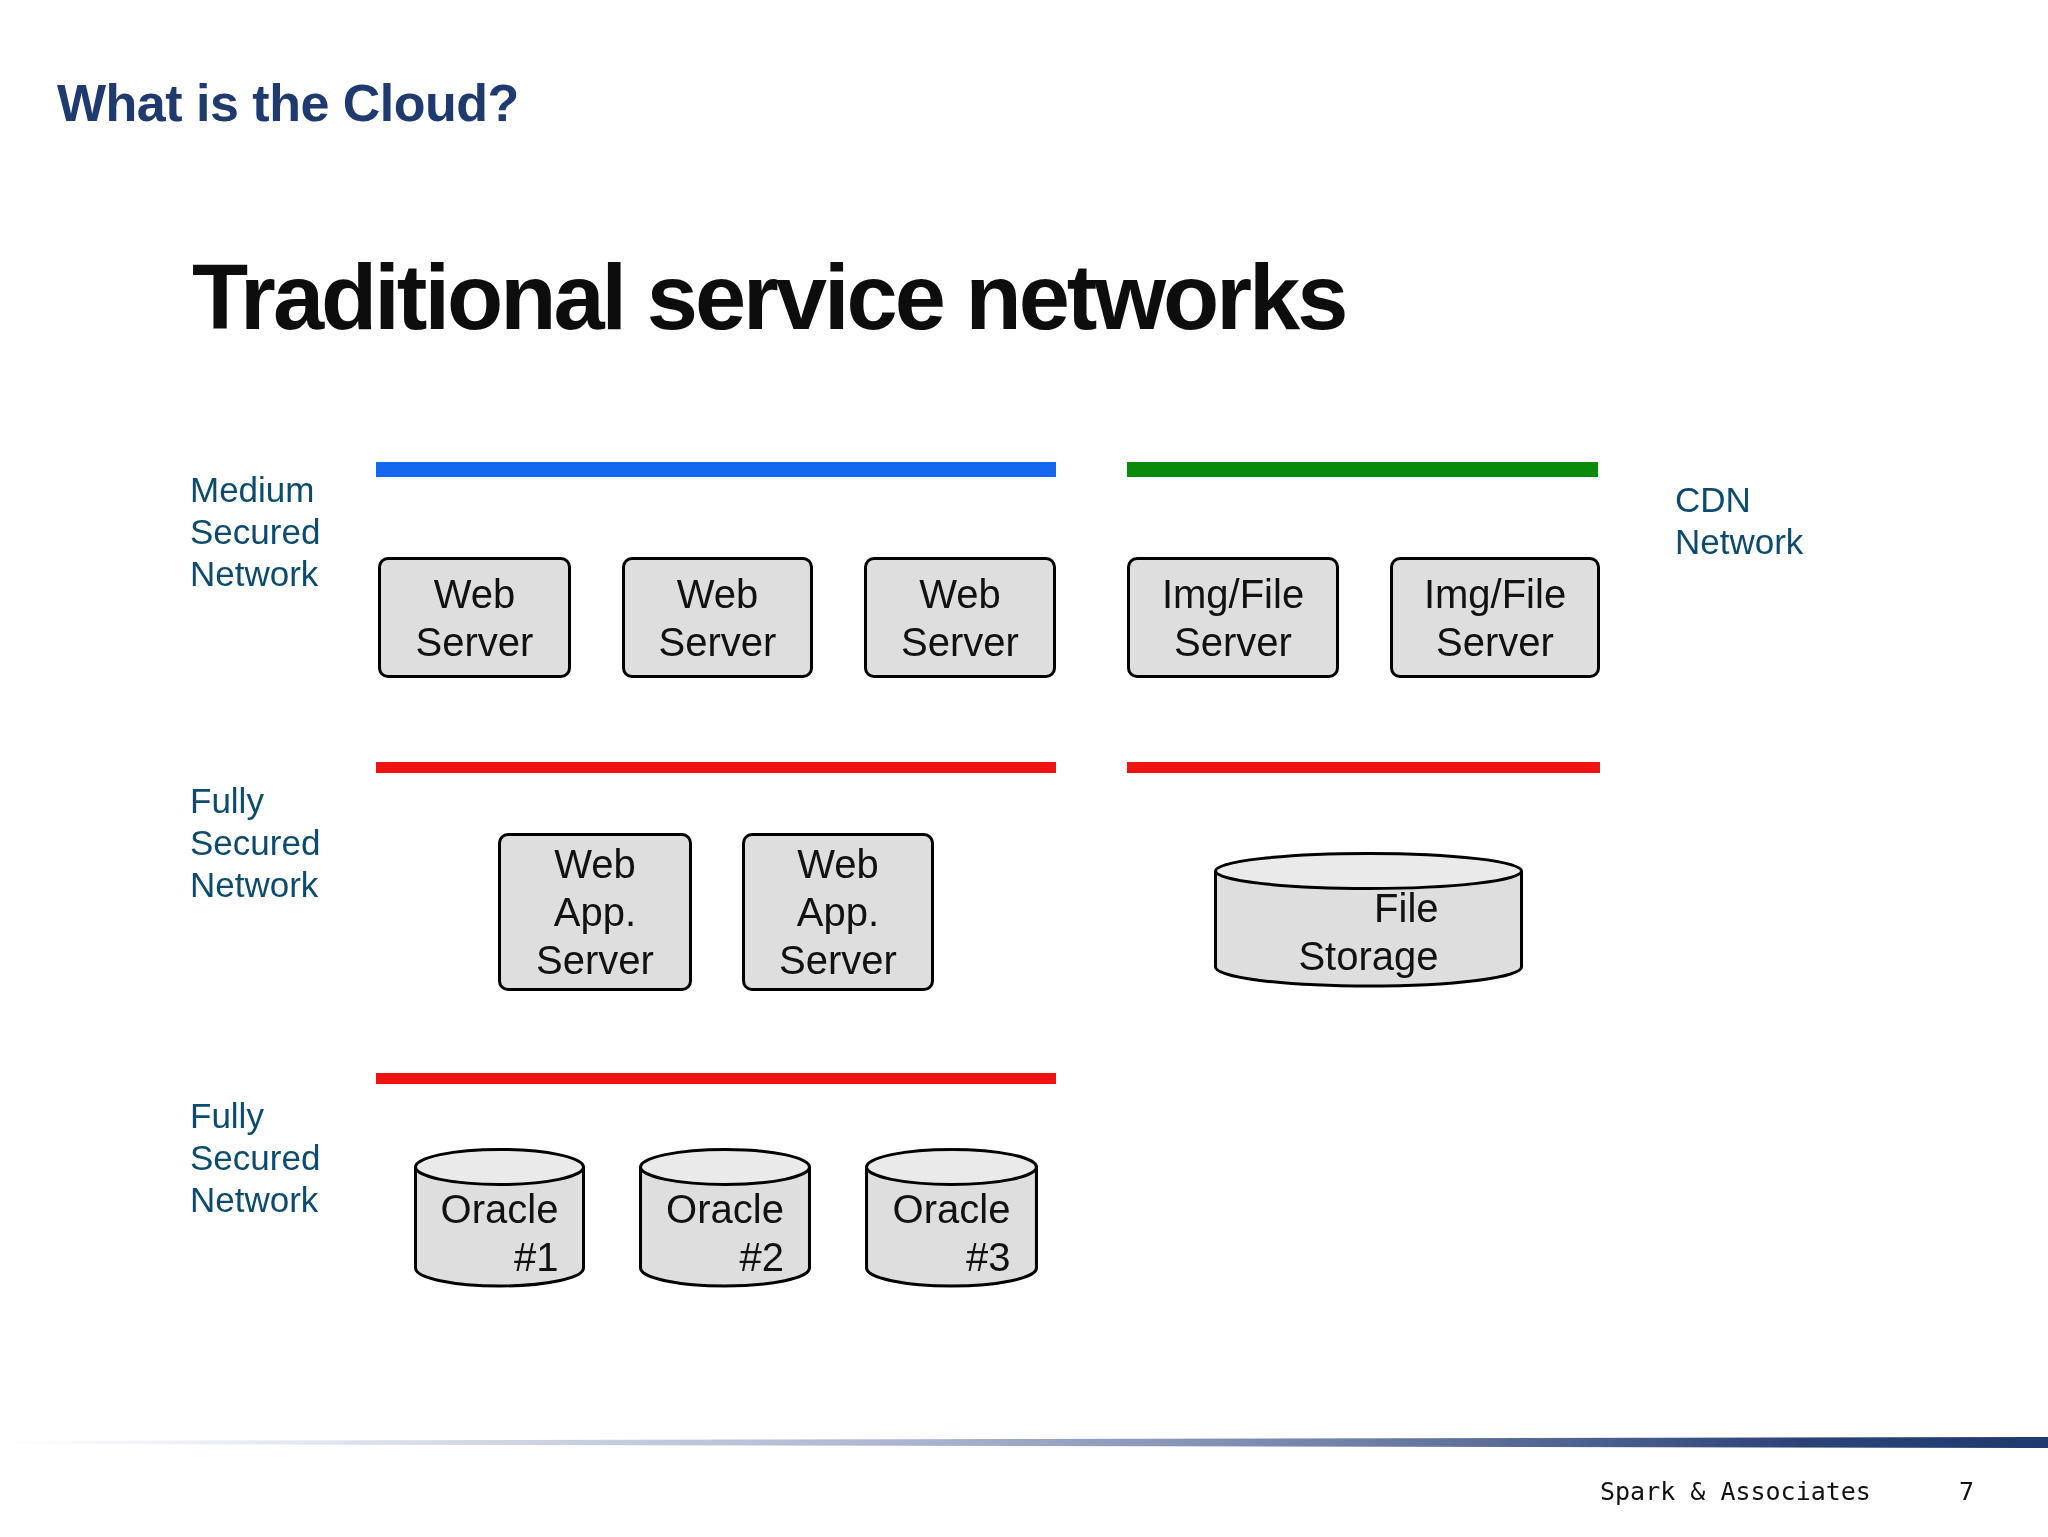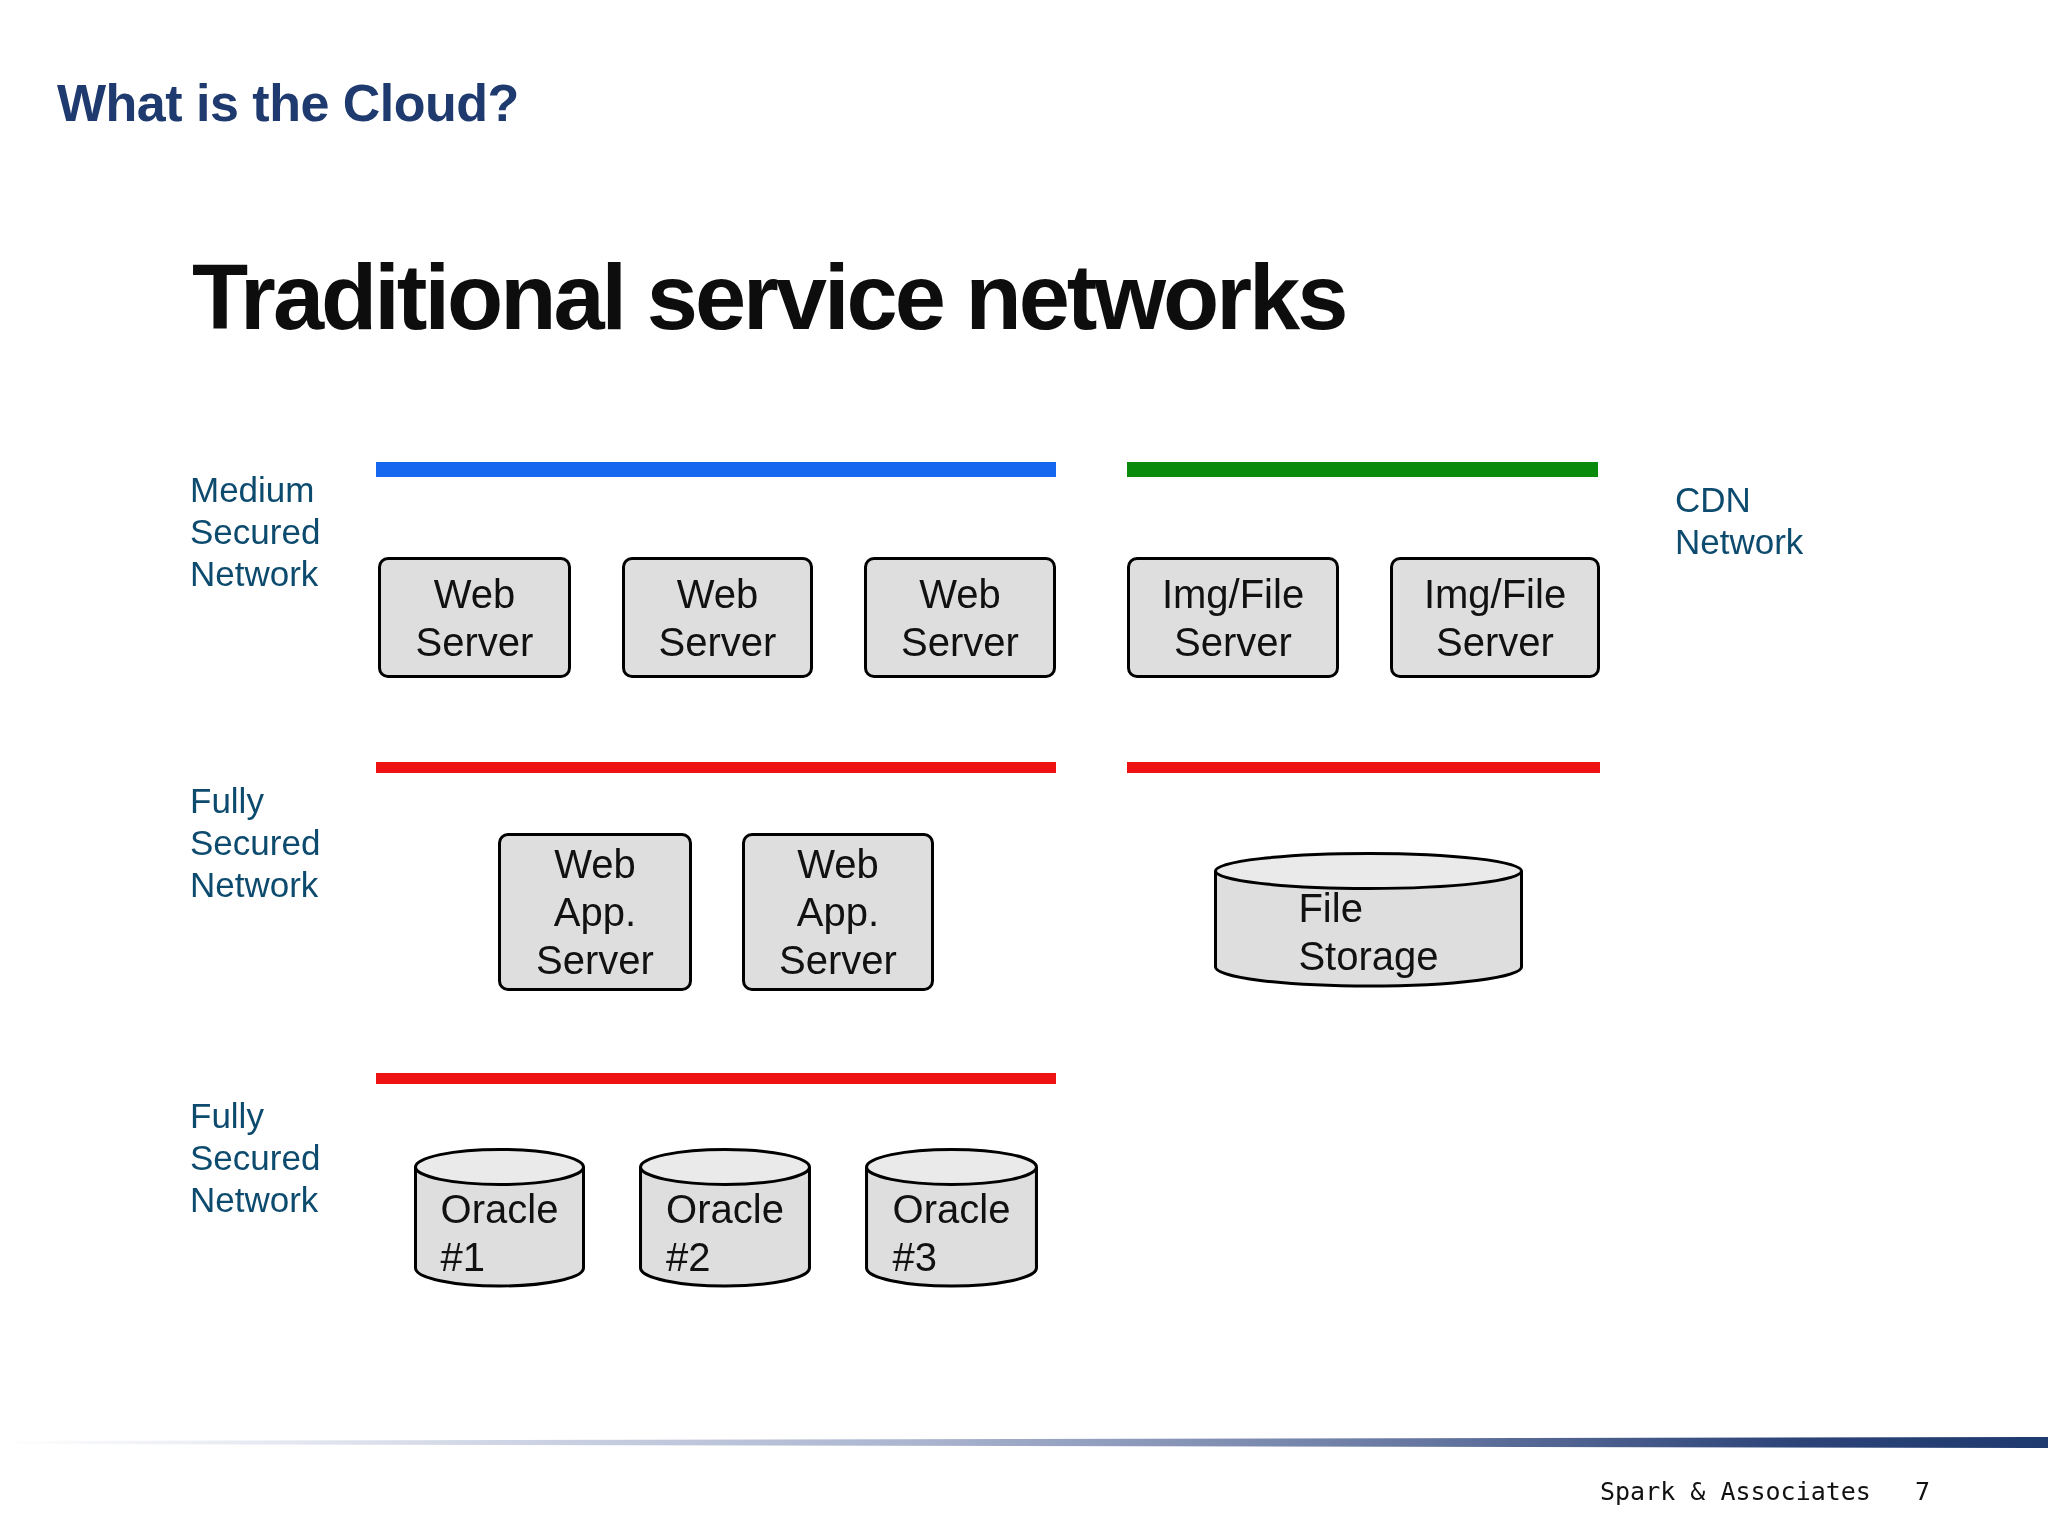--- a/index.html
+++ b/index.html
@@ -42,39 +42,39 @@
     font-size:40px;line-height:48px;
     white-space:pre-line;
   }
   .cylinder{position:absolute;}
   .cylinder svg{position:absolute;inset:0;width:100%;height:100%;overflow:visible;}
   .cyl-body{fill:var(--node-fill,#dedede);stroke:var(--node-border,#000);stroke-width:3;}
   .cyl-top{fill:#eaeaea;stroke:var(--node-border,#000);stroke-width:3;}
   .cyl-label{
     position:absolute;inset:0;
     display:flex;align-items:center;justify-content:center;
-    text-align:left;font-size:40px;line-height:48px;
+    text-align:right;font-size:40px;line-height:48px;
     white-space:pre-line;
   }
   .cyl-label.oracle{padding-top:30px;}
   .cyl-label.file{padding-top:24px;}
   .footer-rule{
     position:absolute;left:0;top:1437px;width:2048px;height:11px;
     background:linear-gradient(to right,
       rgba(235,238,246,0) 0%,
       #d4d9e8 22%,
       #aab4cf 45%,
       #64759f 70%,
       #2c4378 88%,
       var(--header-navy,#1e3a6e) 100%);
     clip-path:polygon(0 36%,100% 0,100% 100%,0 64%);
   }
   .footer-text{
     position:absolute;left:1600px;top:1477px;
-    display:flex;align-items:baseline;gap:44px;
+    display:flex;align-items:baseline;gap:88px;
     font-family:"DejaVu Sans Mono",monospace;
     font-size:25px;line-height:30px;color:#111;
     white-space:nowrap;
   }
 </style>
 </head>
 <body>
 
 <div class="slide">
 

